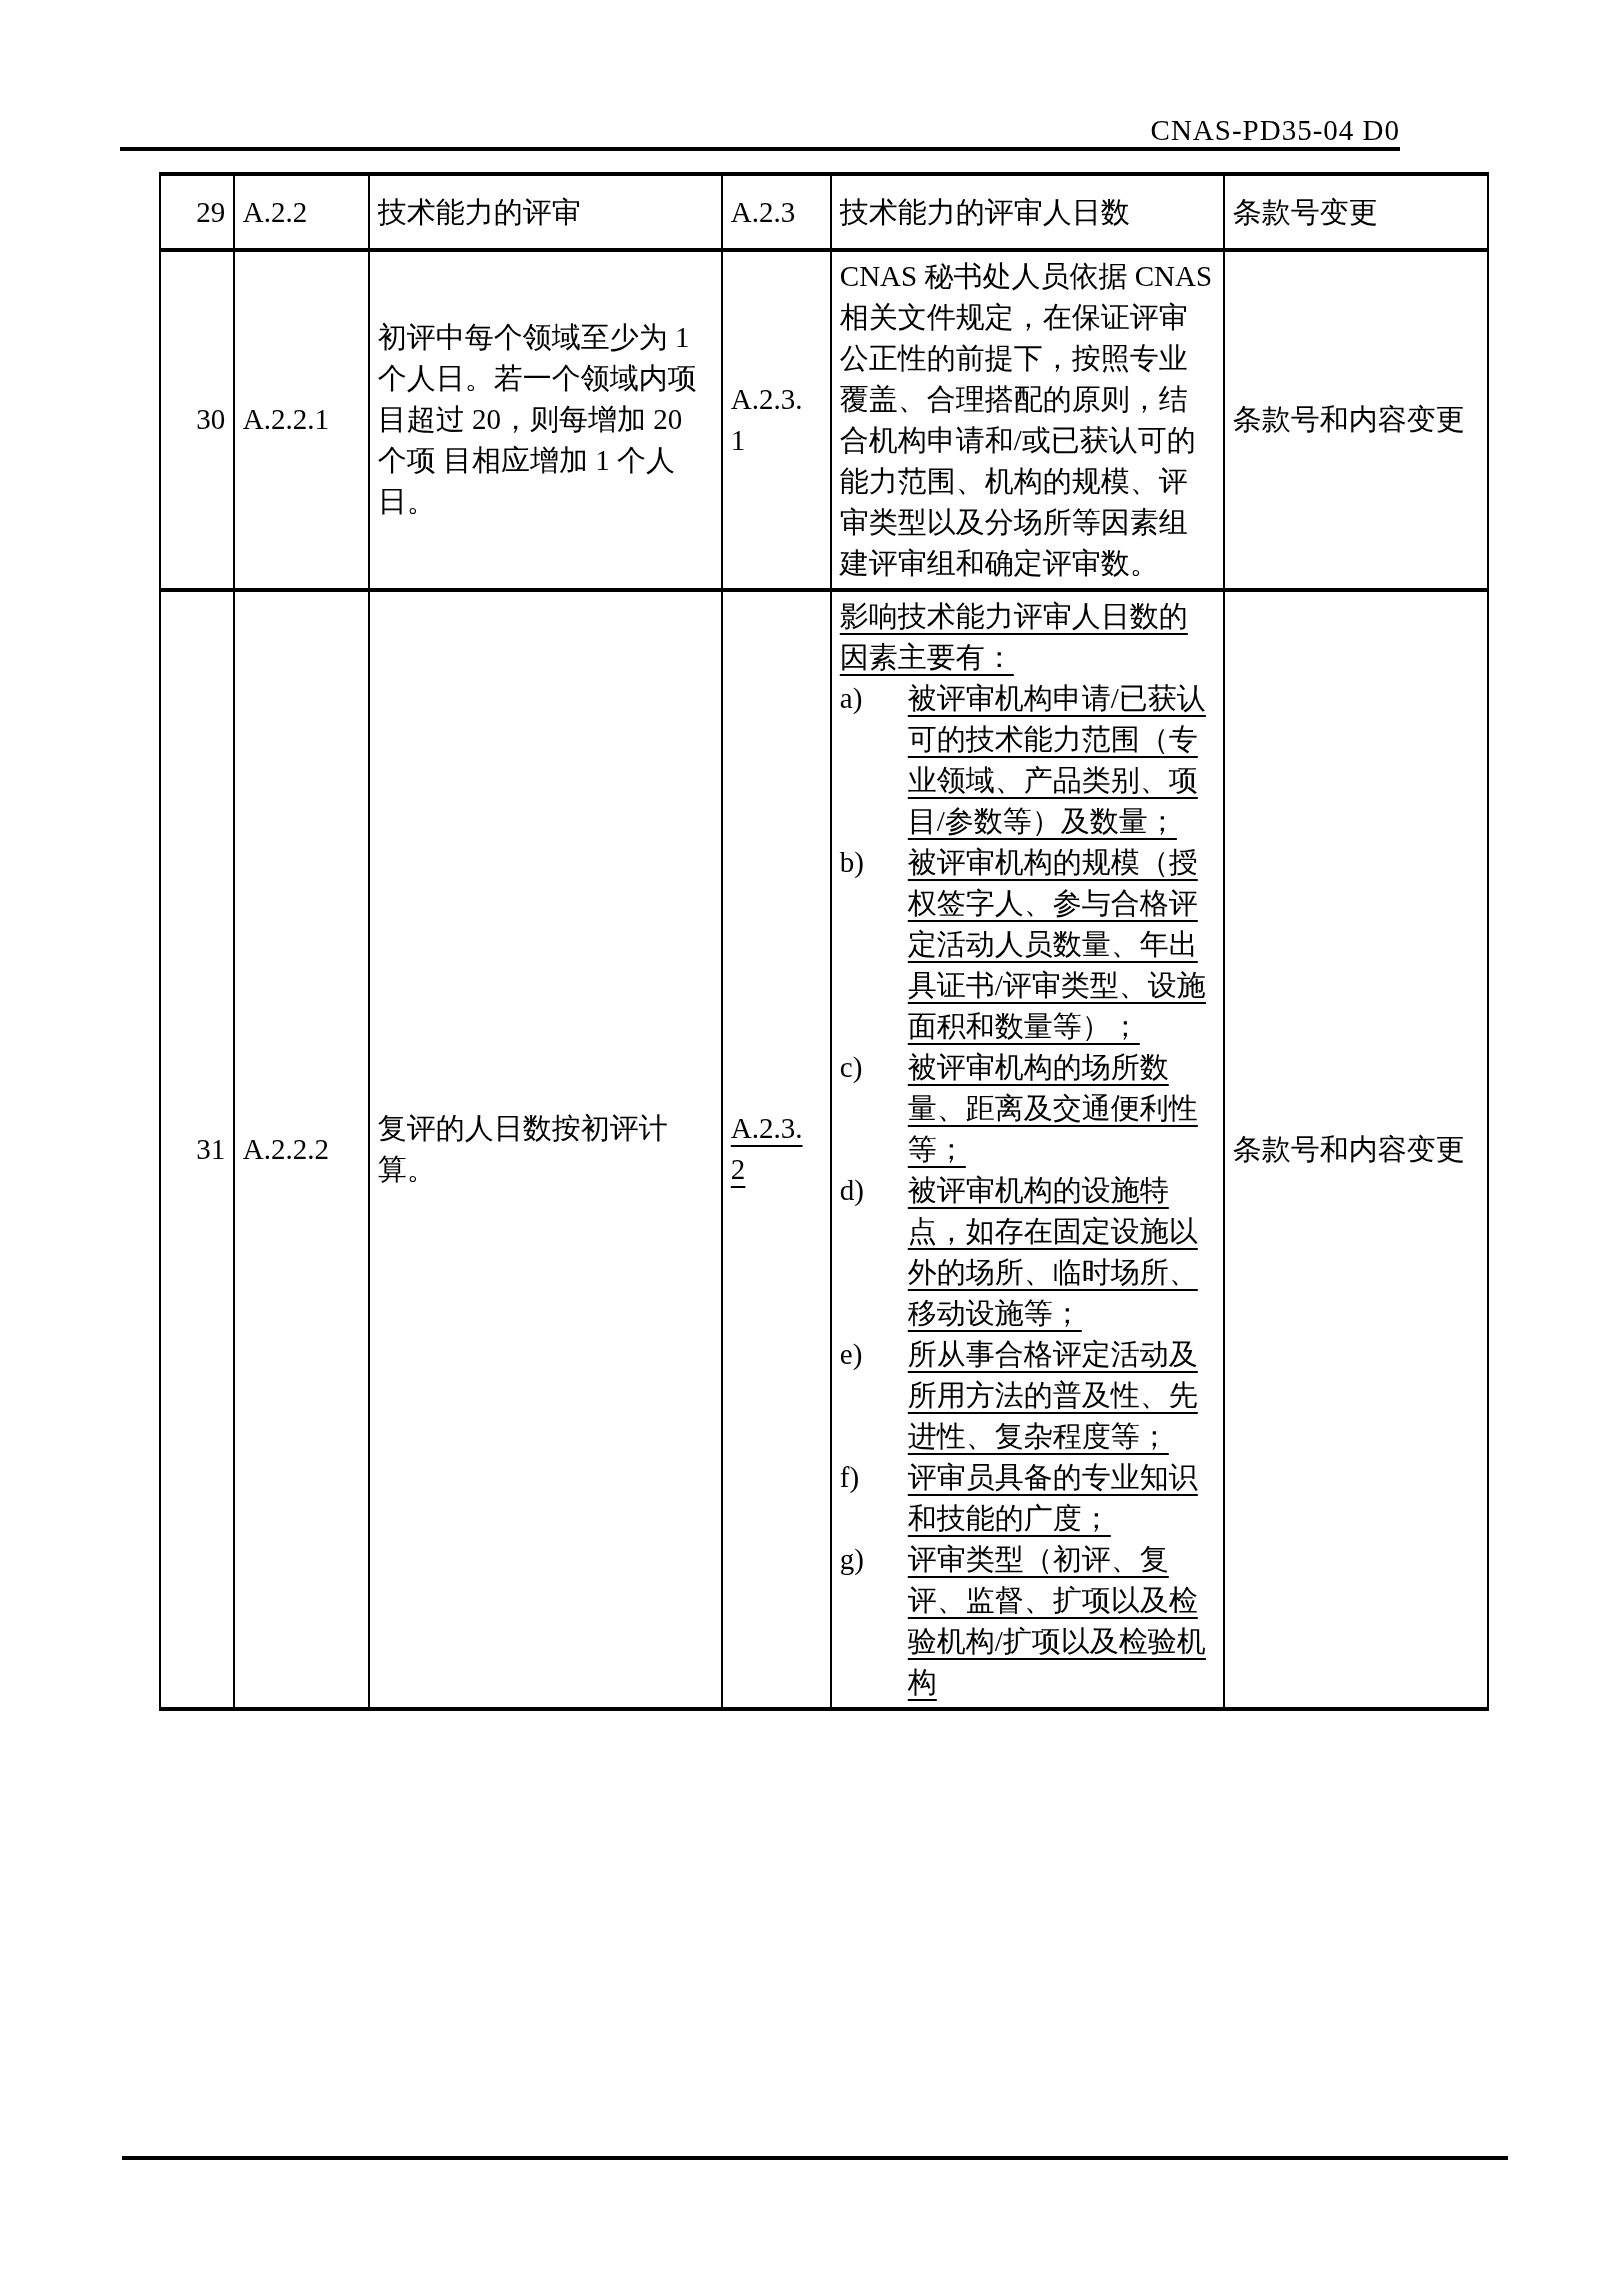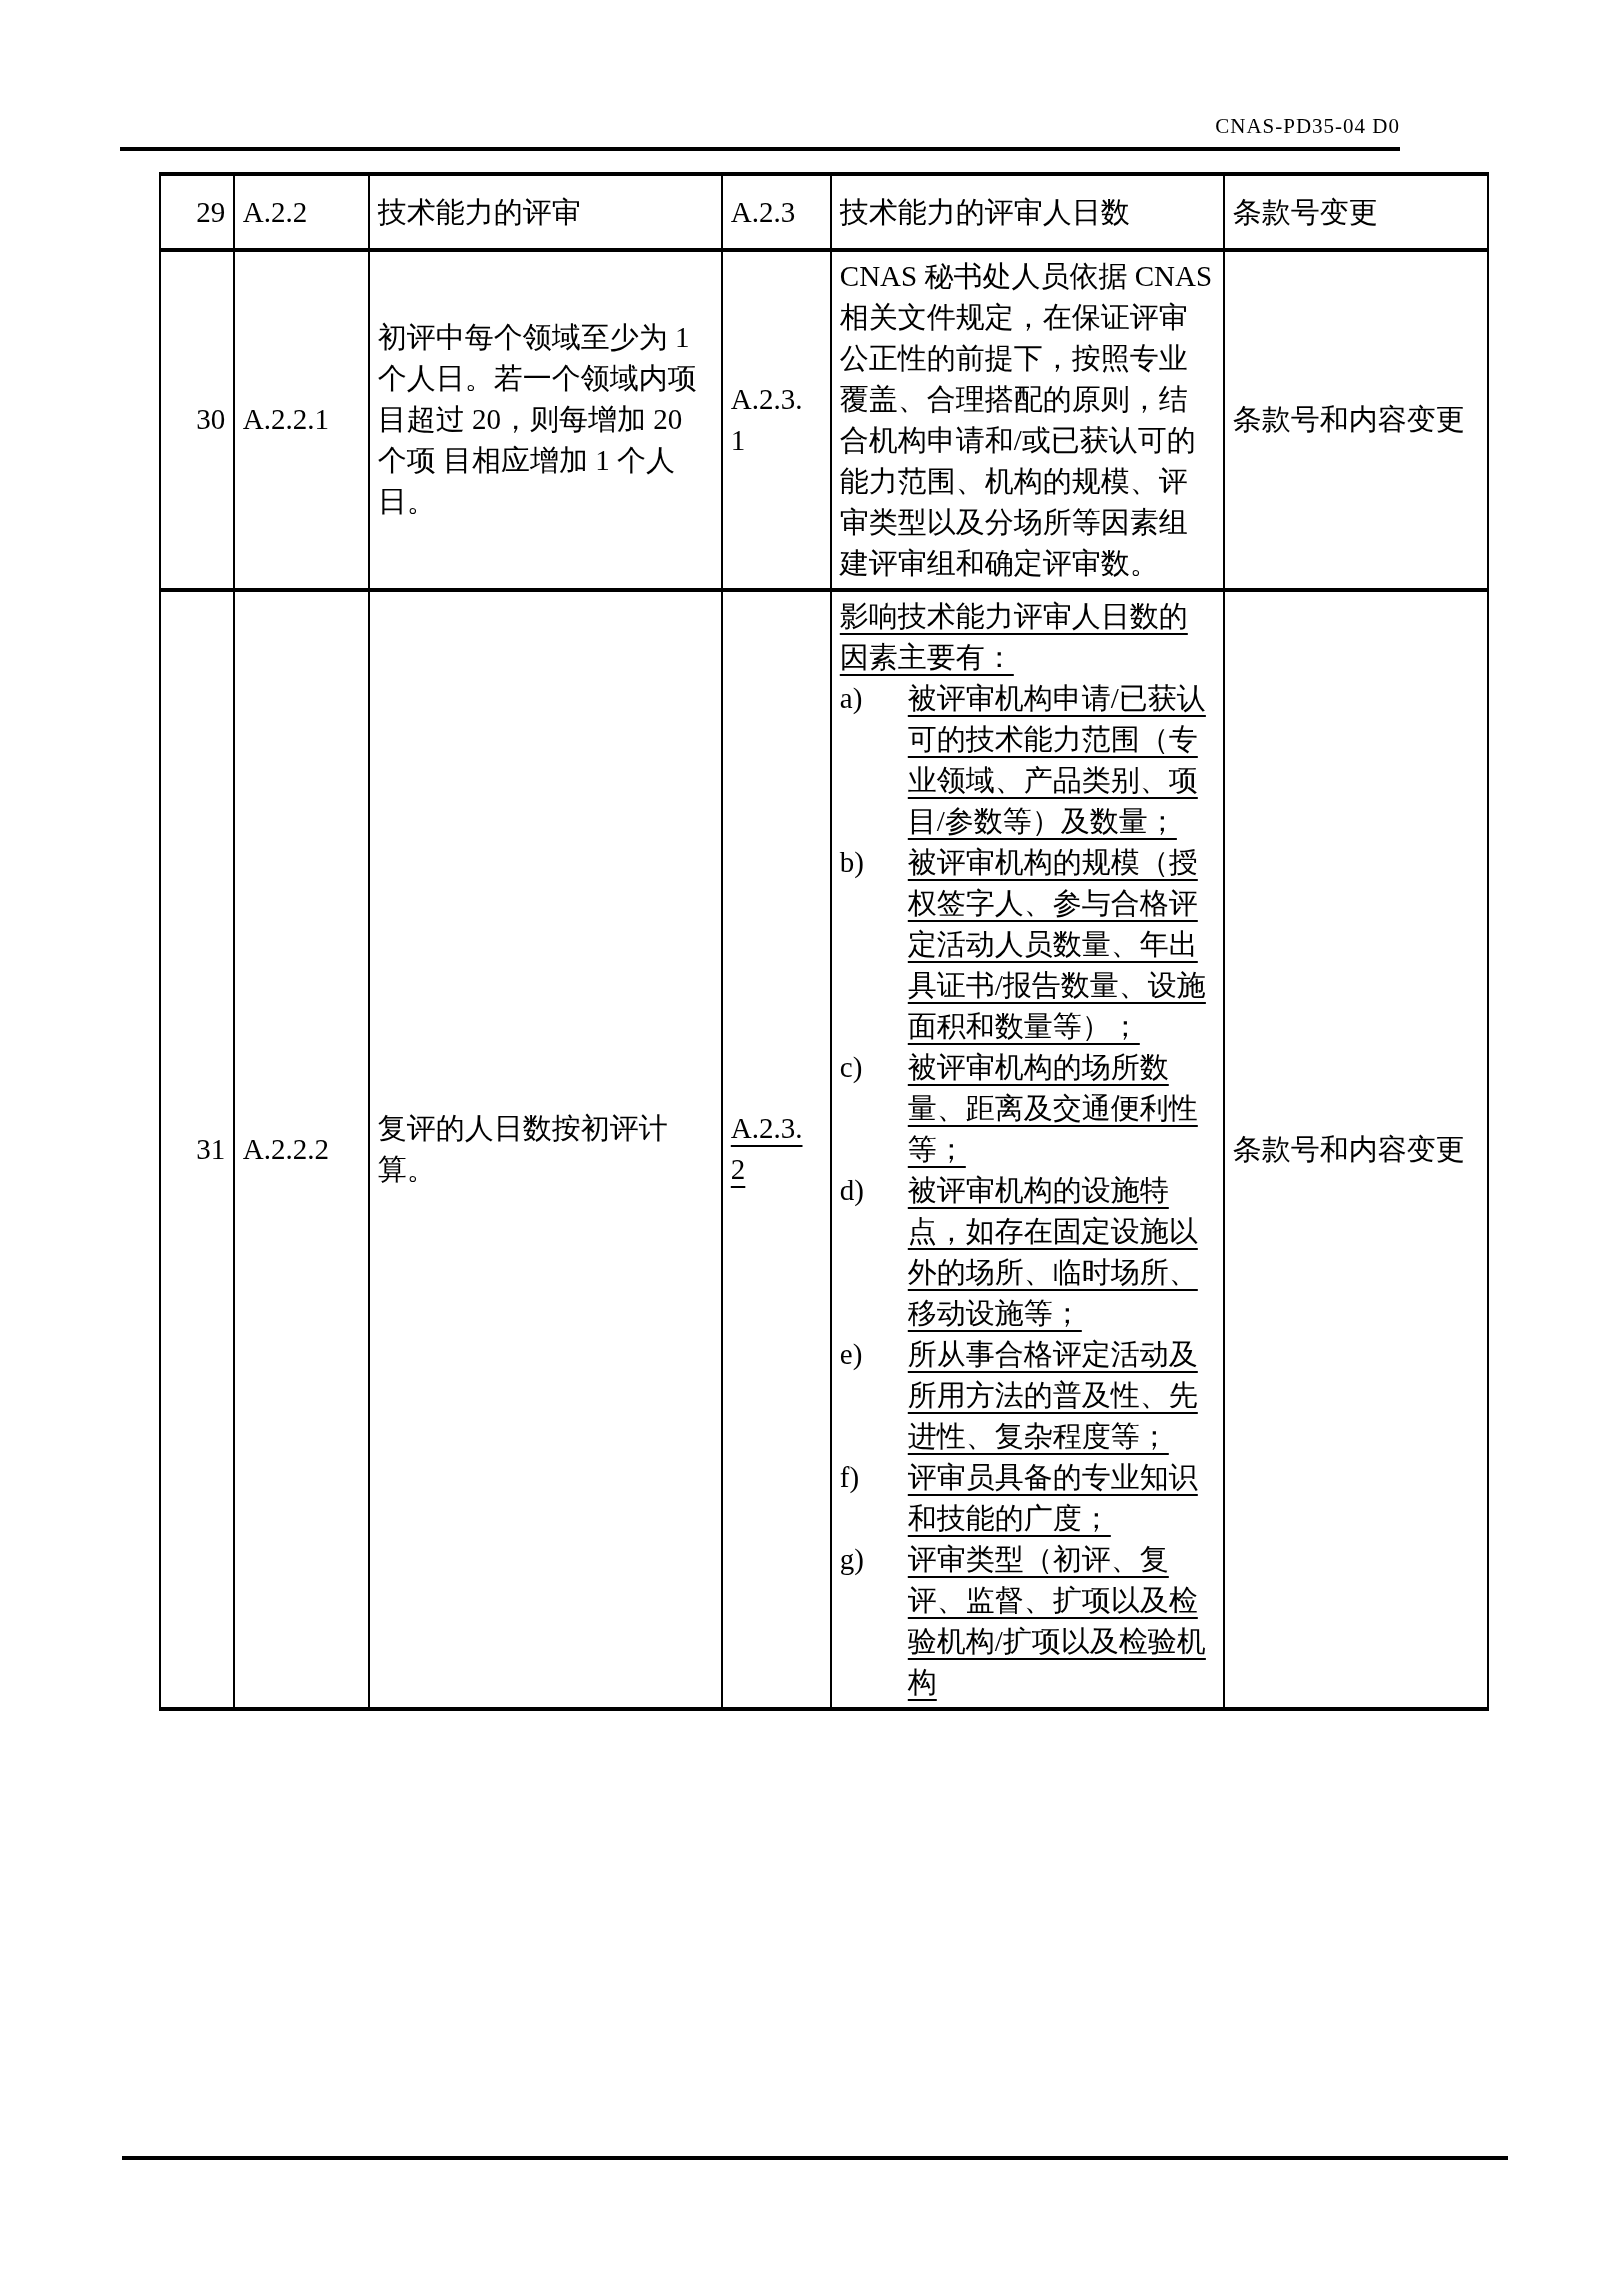--- a/index.html
+++ b/index.html
@@ -18,21 +18,21 @@
     overflow: hidden;
   }
 
   
   .doc-code {
     position: absolute;
     top: 114px;
     left: 0;
     width: 1400px;
     text-align: right;
-    font-size: 21px;
+    font-size: 29px;
     letter-spacing: 1px;
   }
   .header-rule {
     position: absolute;
     top: 147px;
     left: 120px;
     width: 1280px;
     height: 3.9px;
     background: #000000;
   }
@@ -144,21 +144,21 @@
           <div class="u">2</div>
         </td>
         <td class="c-newtext vtop">
           <div class="u">影响技术能力评审人日数的因素主要有：</div>
           <div class="li">
             <span class="letter">a)</span>
               <span class="txt u">被评审机构申请/已获认可的技术能力范围（专业领域、产品类别、项目/参数等）及数量；</span>
           </div>
           <div class="li">
             <span class="letter">b)</span>
-              <span class="txt u">被评审机构的规模（授权签字人、参与合格评定活动人员数量、年出具证书/报告数量、设施面积和数量等）；</span>
+              <span class="txt u">被评审机构的规模（授权签字人、参与合格评定活动人员数量、年出具证书/评审类型、设施面积和数量等）；</span>
           </div>
           <div class="li">
             <span class="letter">c)</span>
               <span class="txt u">被评审机构的场所数量、距离及交通便利性等；</span>
           </div>
           <div class="li">
             <span class="letter">d)</span>
               <span class="txt u">被评审机构的设施特点，如存在固定设施以外的场所、临时场所、移动设施等；</span>
           </div>
           <div class="li">

